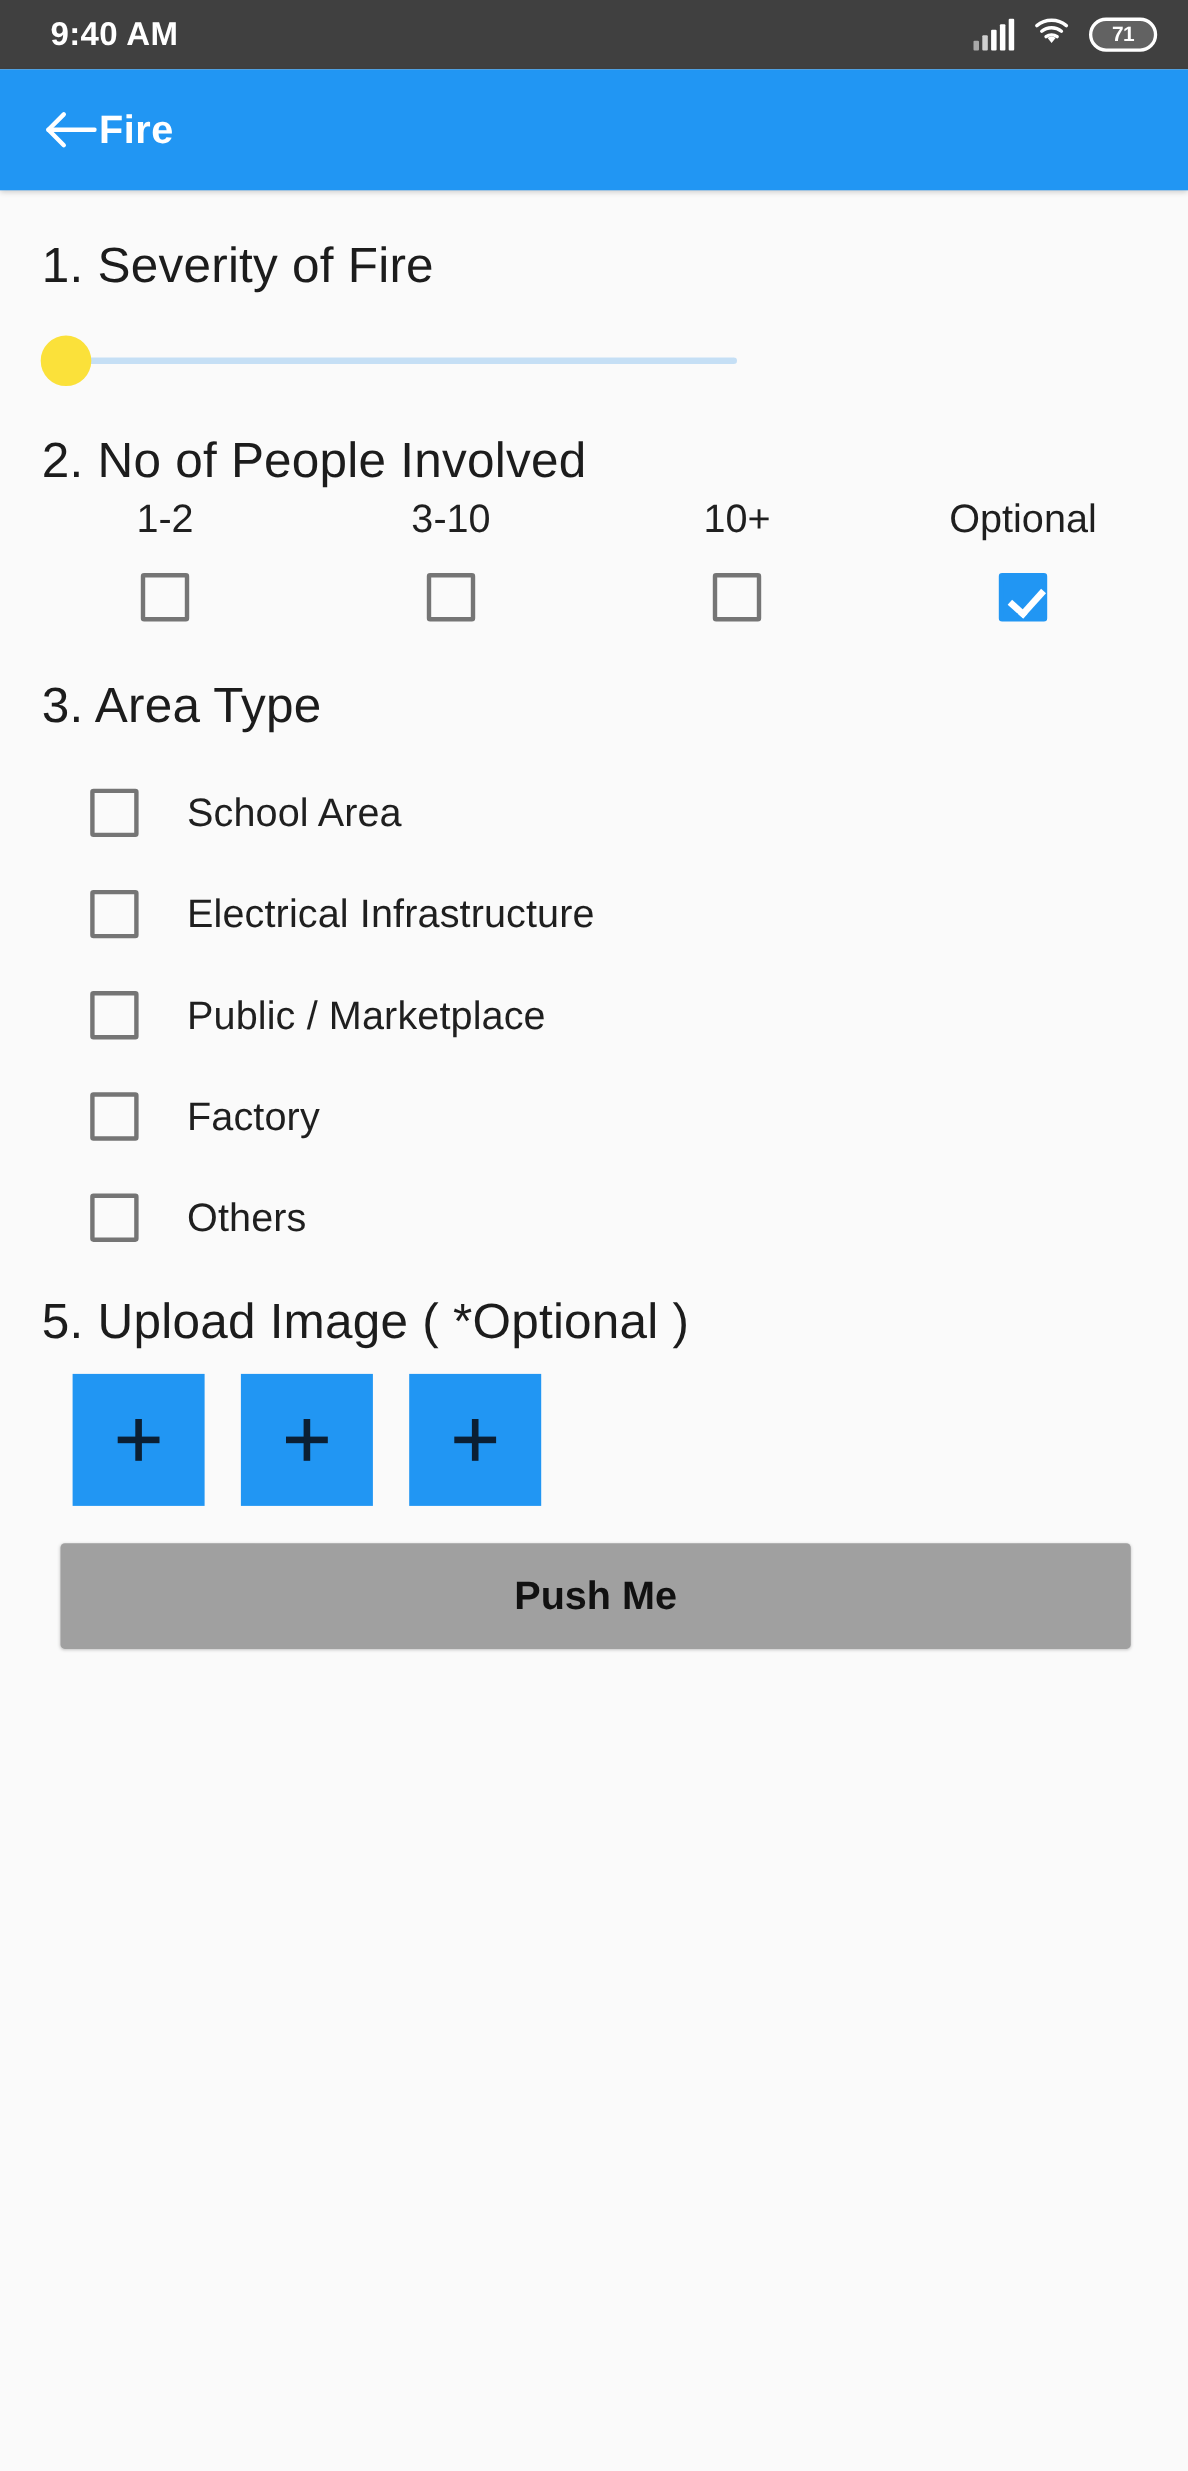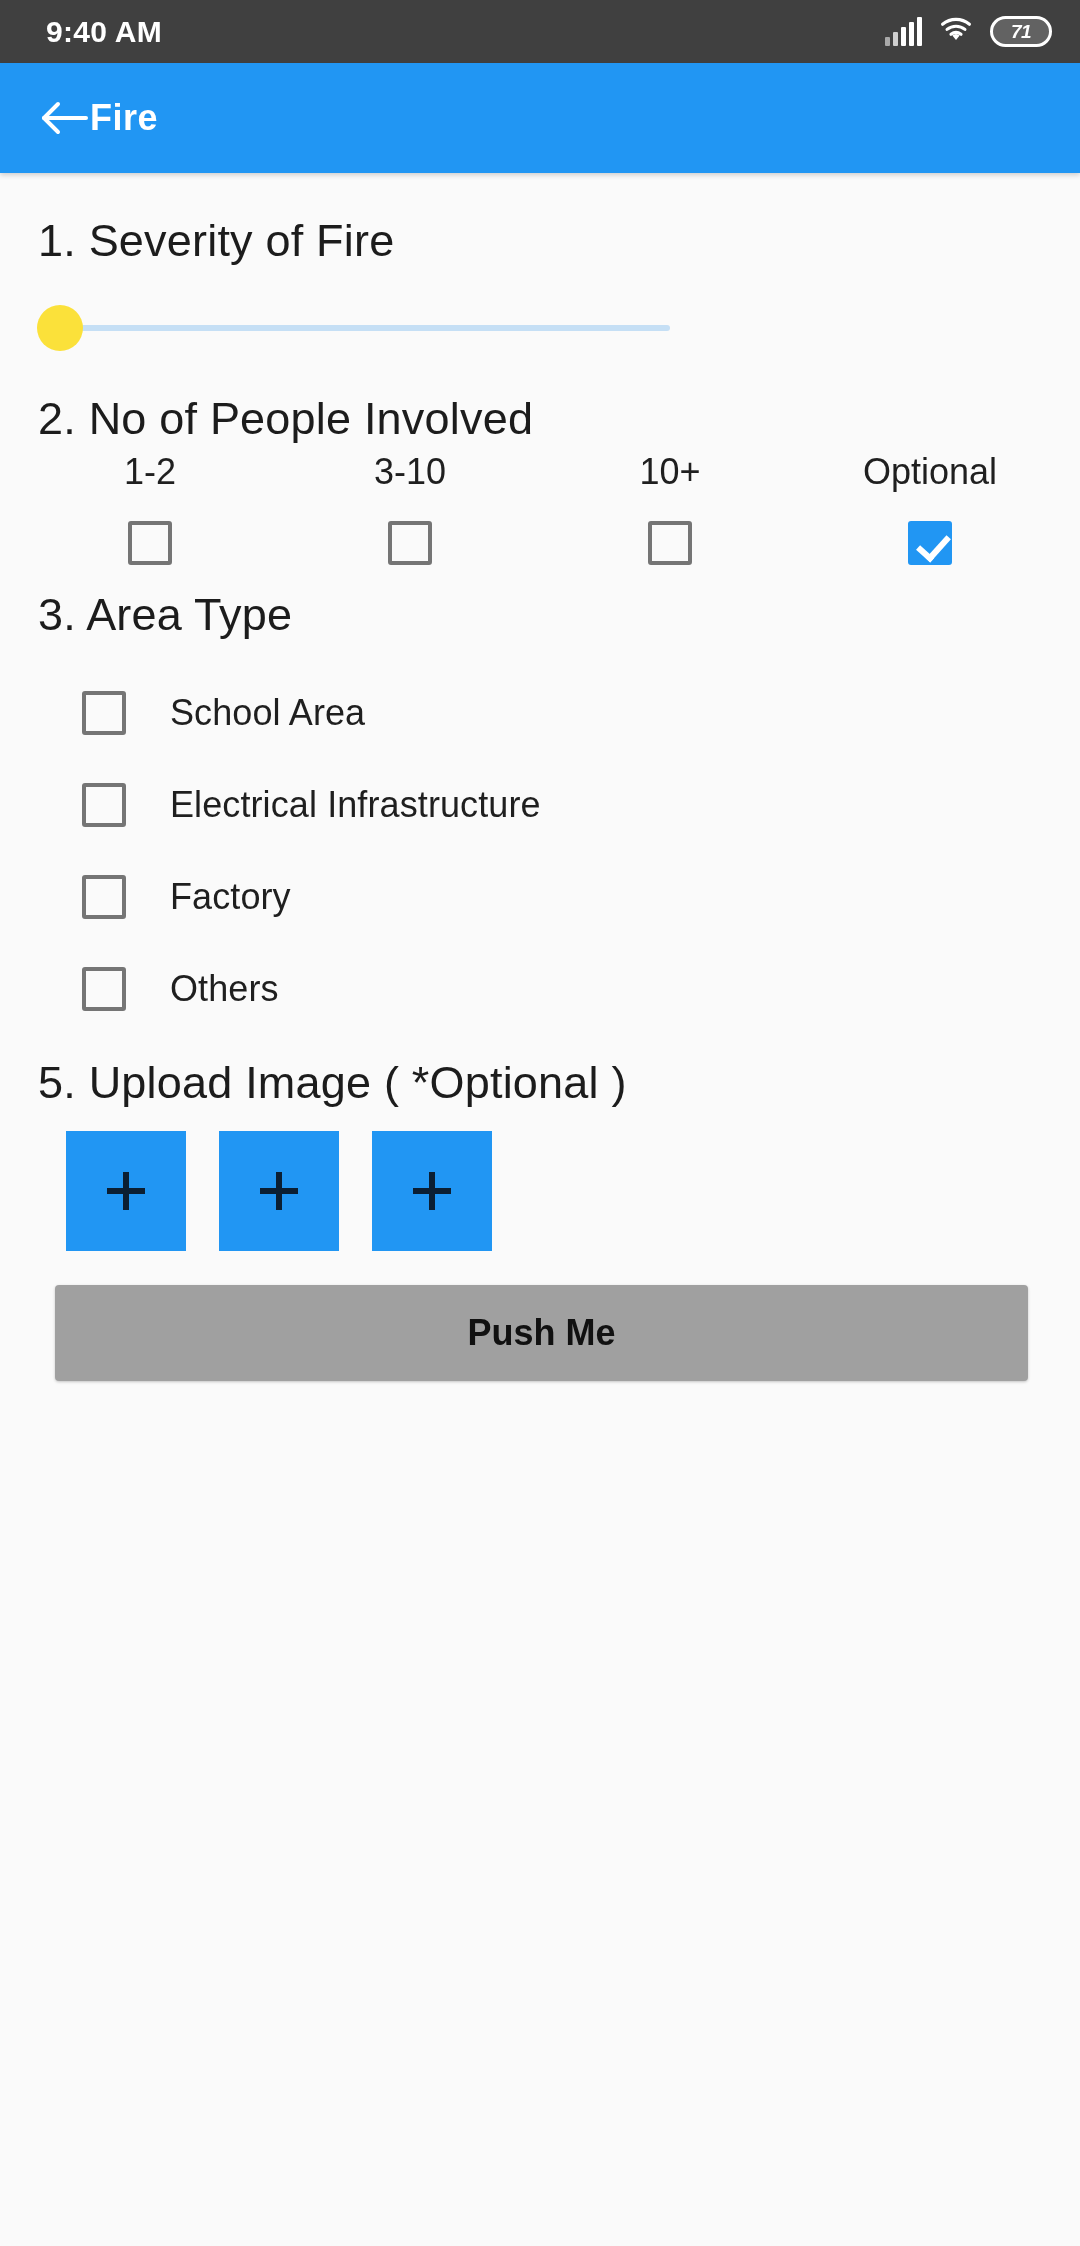--- a/index.html
+++ b/index.html
@@ -78,21 +78,20 @@
     justify-content: center;
     position: relative;
     background: rgba(255,255,255,0.18);
   }
   .battery-level {
     color: #ffffff;
     font-size: 19px;
     font-weight: bold;
     line-height: 1;
     letter-spacing: -0.5px;
-    font-style: italic;
   }
 
   
   .app-bar {
     height: 110px;
     background: #2196f3;
     display: flex;
     align-items: center;
     padding: 0 0 0 38px;
     flex: 0 0 auto;
@@ -203,21 +202,21 @@
     left: 12px;
     top: 4px;
     width: 13px;
     height: 25px;
     border: solid #ffffff;
     border-width: 0 6px 6px 0;
     transform: rotate(42deg);
   }
 
   
-  .area-block { margin-top: 24px; }
+  .area-block { margin-top: 50px; }
 
   .area-list { margin-top: 26px; }
 
   .area-row {
     display: flex;
     align-items: center;
     height: 92px;
     padding-left: 82px;
     cursor: pointer;
   }
@@ -369,20 +368,24 @@
         <div class="area-row">
           <span class="cb"></span>
           <span class="area-label">School Area</span>
         </div>
 
         <div class="area-row">
           <span class="cb"></span>
           <span class="area-label">Electrical Infrastructure</span>
         </div>
 
+        <div class="area-row">
+          <span class="cb"></span>
+          <span class="area-label">Public / Marketplace</span>
+        </div>
 
         <div class="area-row">
           <span class="cb"></span>
           <span class="area-label">Factory</span>
         </div>
 
         <div class="area-row">
           <span class="cb"></span>
           <span class="area-label">Others</span>
         </div>

